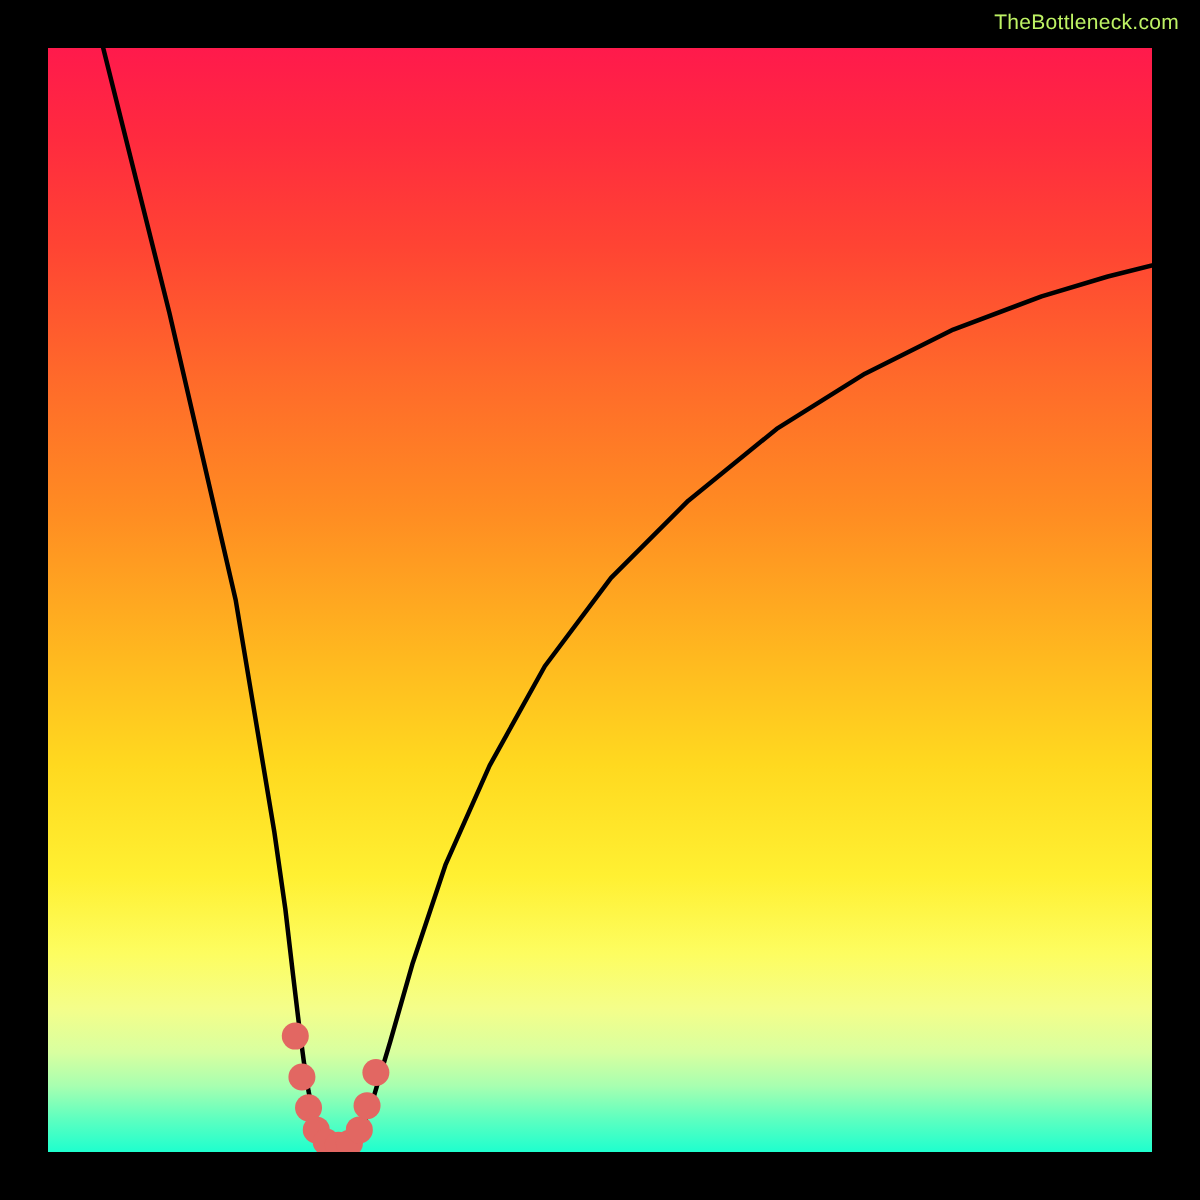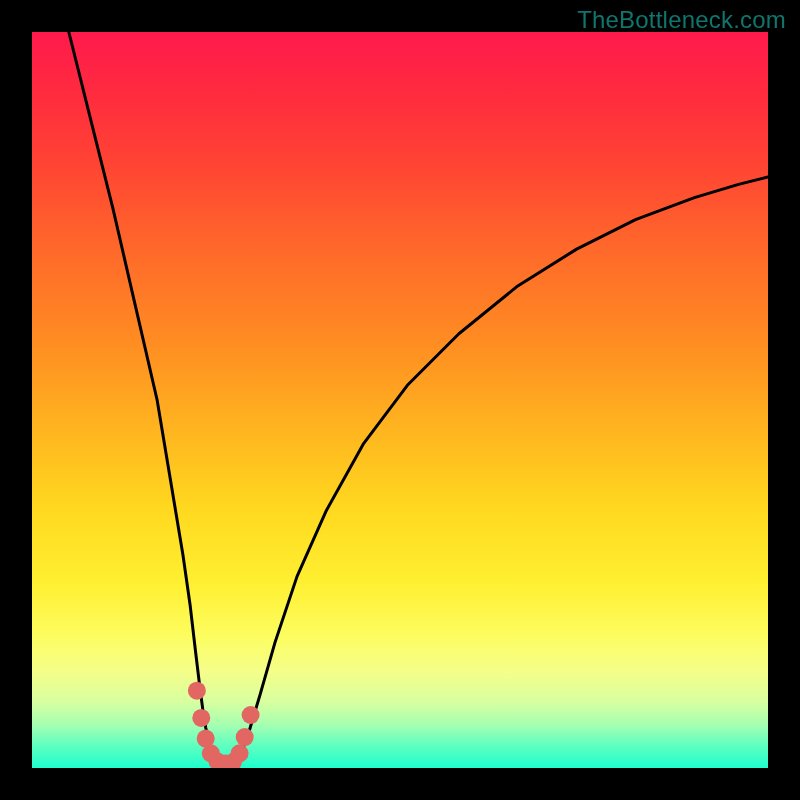--- a/index.html
+++ b/index.html
@@ -44,22 +44,22 @@
       #d8ffa0 91%,
       #a8ffb0 94%,
       #5effc0 97%,
       #1effce 100%
     );
   }
   .watermark {
     position: absolute;
     top: 6px;
     right: 14px;
-    color: #0f766e;
-    font-size: 24px;
+    color: #bef264;
+    font-size: 14px;
     letter-spacing: 0.2px;
     font-weight: 500;
     user-select: none;
   }
   svg.curve {
     position: absolute;
     inset: 0;
   }
 </style>
 </head>

